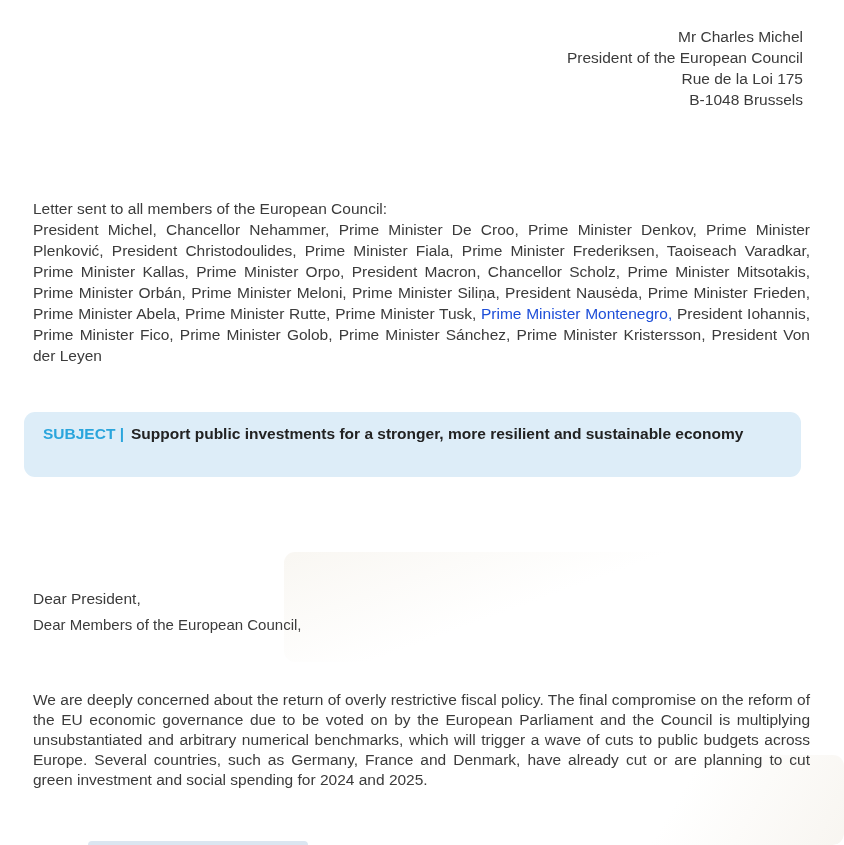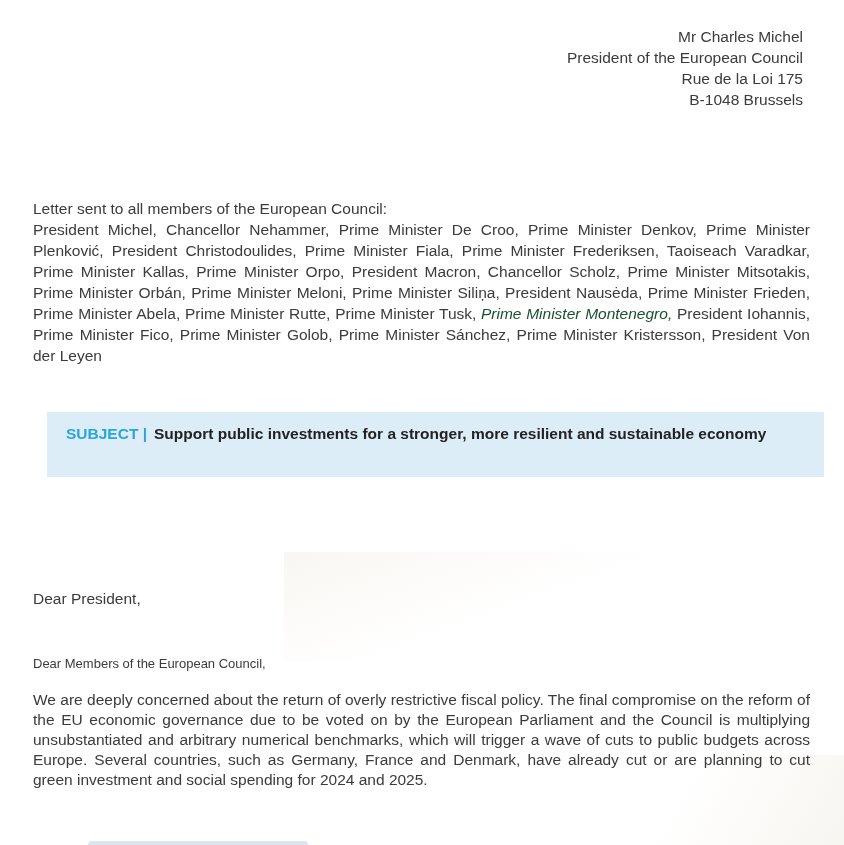--- a/index.html
+++ b/index.html
@@ -1,15 +1,15 @@
 <!DOCTYPE html>
 <html><head>
 <meta charset="utf-8">
 <style>
-  * { margin: 0; padding: 0; box-sizing: border-box; }
+  * { margin: 0; padding: 0; box-sizing: border-box; border-radius: 11px; }
   html, body { background: #ffffff; }
   body {
     font-family: "Liberation Sans", "DejaVu Sans", sans-serif;
     color: #3b3b3b;
   }
   .page {
     position: relative;
     width: 844px;
     height: 845px;
     background: #ffffff;
@@ -49,26 +49,25 @@
     width: 777px;
     font-size: 15.5px;
     line-height: 21px;
     color: #3b3b3b;
     margin-top: 8px;
   }
   .distribution .names {
     text-align: justify;
   }
   .distribution .names .hl {
-    color: #14532d;
-    font-style: italic;
+    color: #1d4ed8;
   }
   .subject-box {
     position: absolute;
-    top: 412px; left: 47px;
+    top: 412px; left: 24px;
     width: 777px;
     min-height: 65px;
     background: #ddedf8;
     padding: 11px 19px 12px 19px;
     font-size: 15.5px;
     font-weight: bold;
     line-height: 22px;
     color: #222222;
   }
   .subject-box .subject-label {
@@ -77,21 +76,21 @@
     font-weight: bold;
   }
   .dateline {
     position: absolute;
     top: 508px; right: 41px;
     font-size: 15.5px;
     color: #3b3b3b;
     text-align: right;
   }
   .salutation-1 { position: absolute; top: 590px; left: 33px; font-size: 15.5px; }
-  .salutation-2 { position: absolute; top: 656px; left: 33px; font-size: 13px; }
+  .salutation-2 { position: absolute; top: 616px; left: 33px; font-size: 15px; }
   .body-par {
     position: absolute;
     top: 690px; left: 33px;
     width: 777px;
     font-size: 15.5px;
     line-height: 20px;
     text-align: justify;
     color: #3b3b3b;
   }
 </style>

